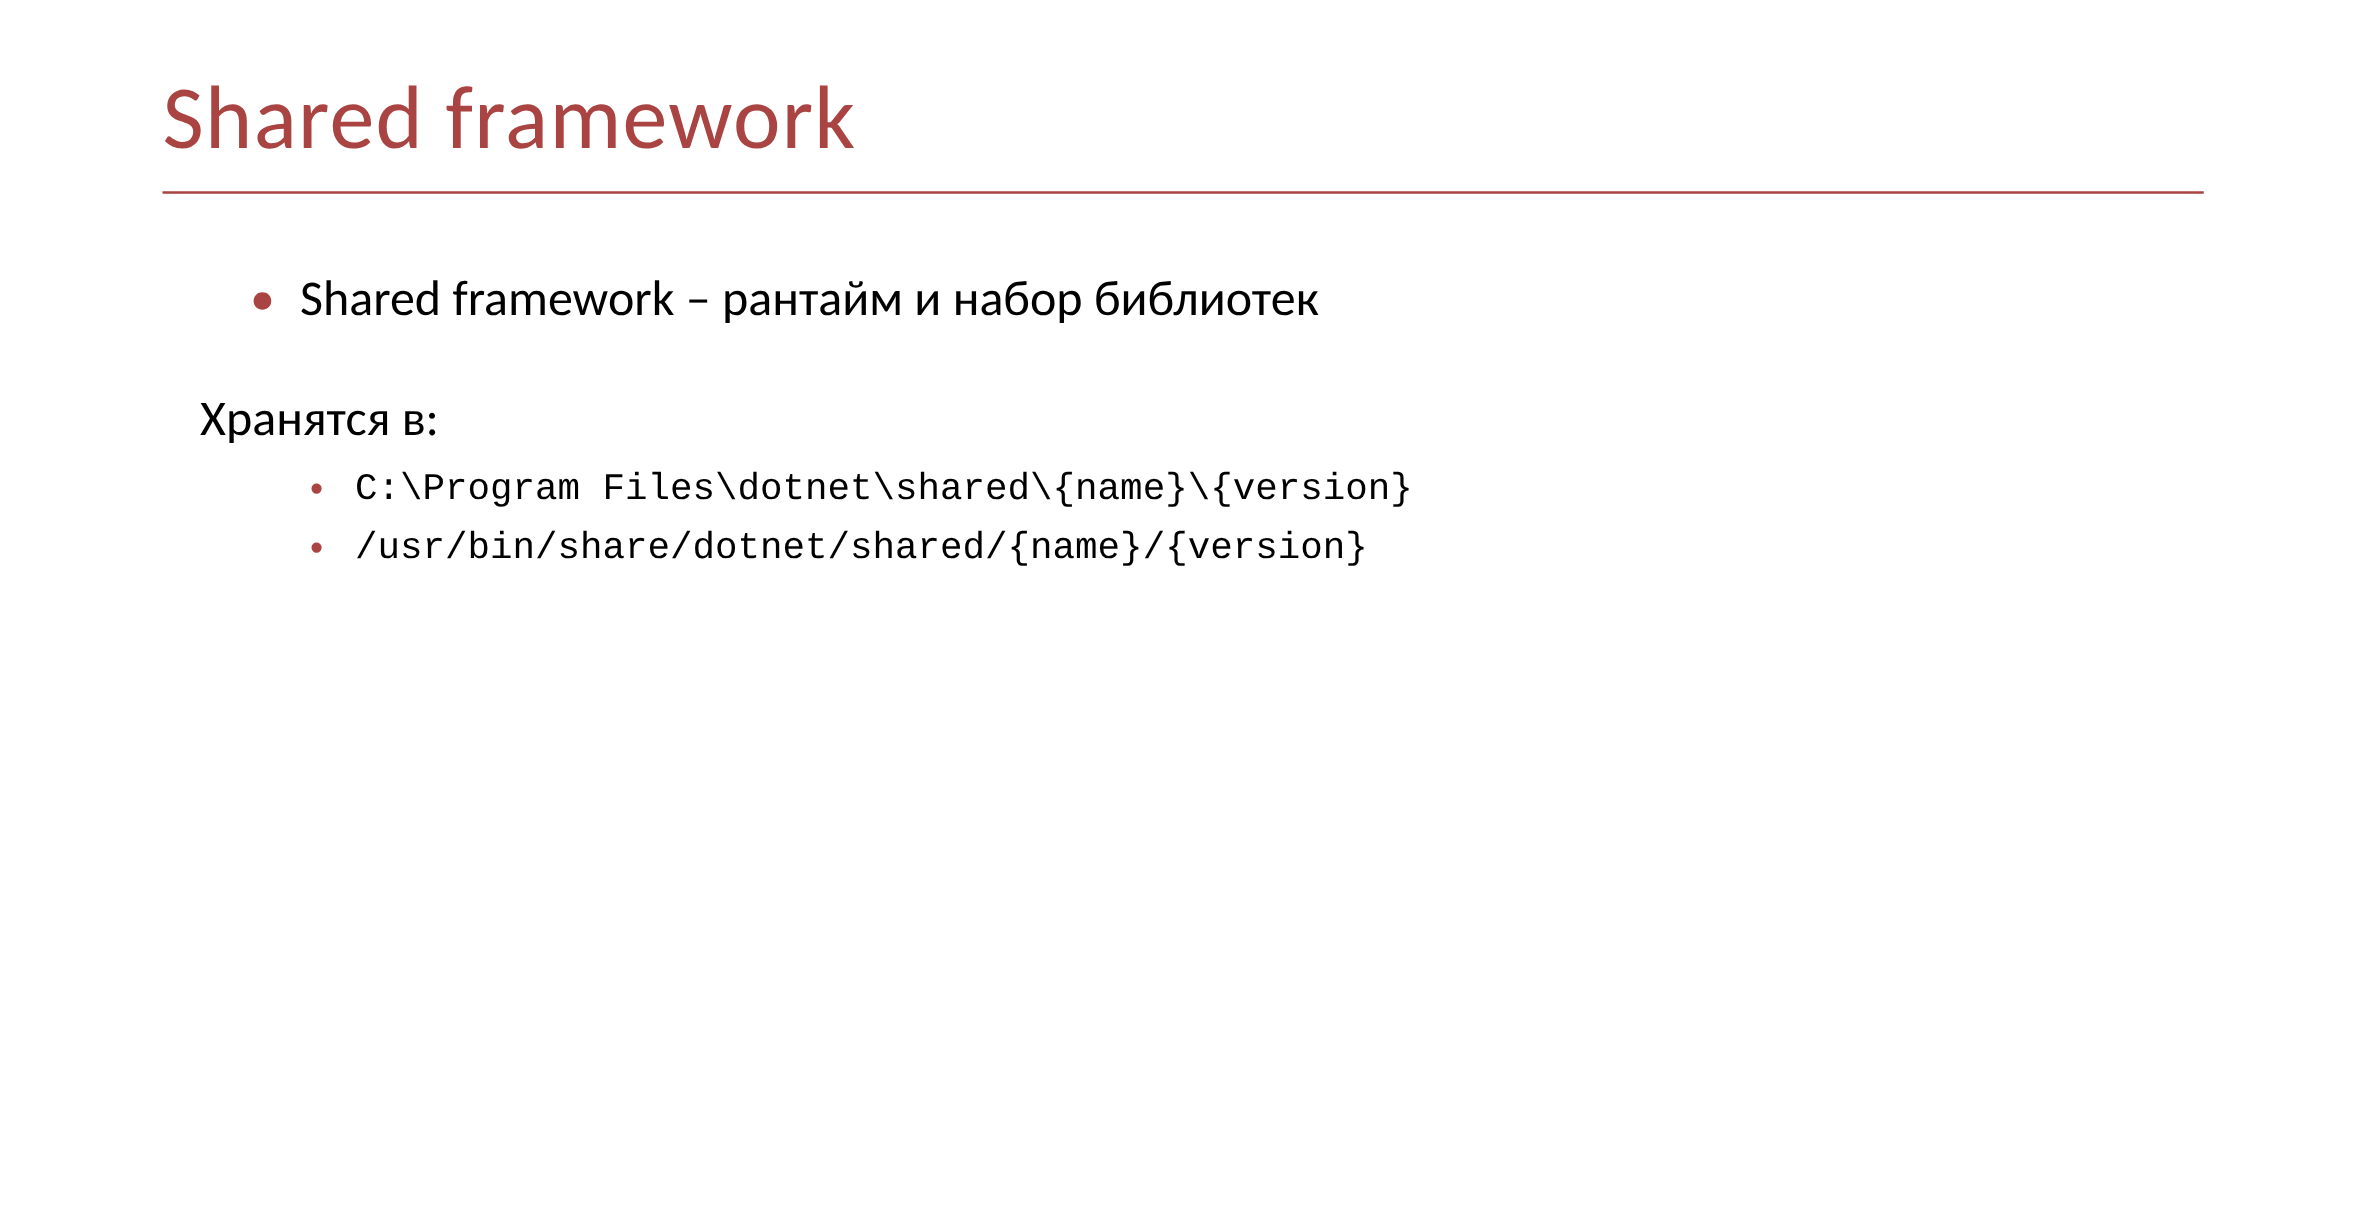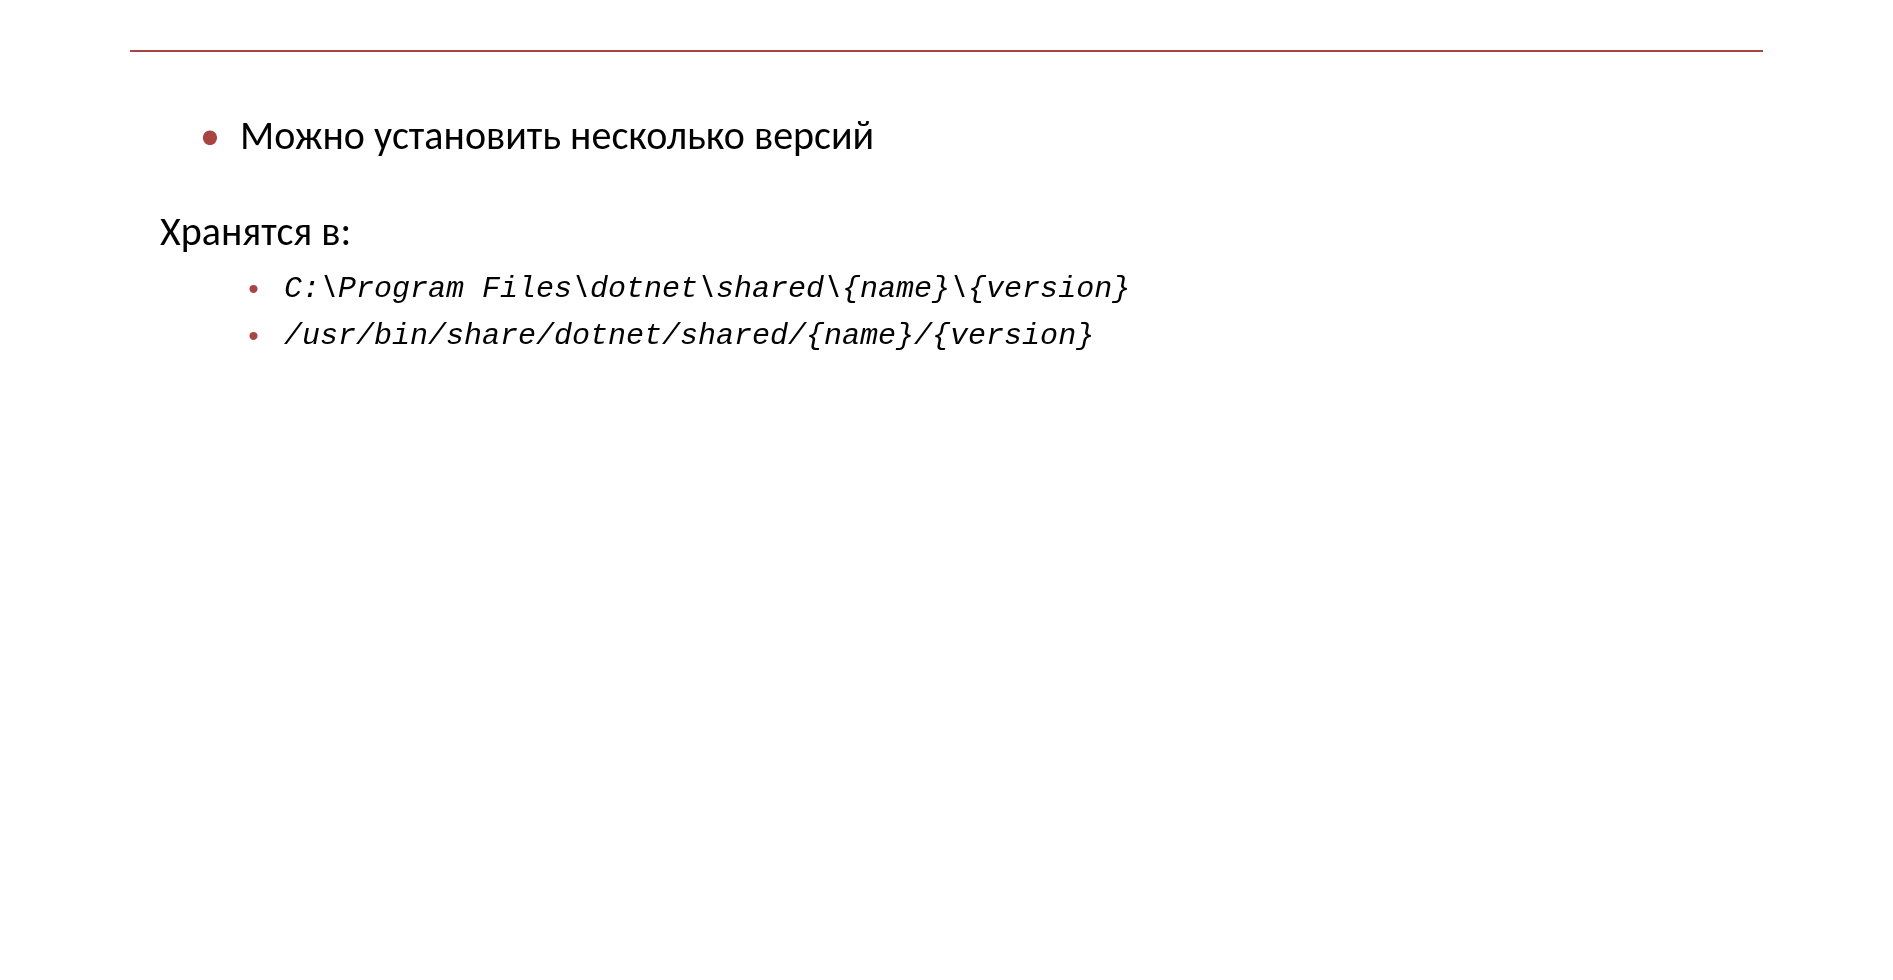--- a/index.html
+++ b/index.html
@@ -64,39 +64,39 @@
       list-style: none;
       padding-left: 88px;
     }
     .sub-bullet-item {
       position: relative;
       font-size: 30px;
       color: #000000;
       line-height: 1.55;
       font-family: 'Consolas', 'Courier New', monospace;
       padding-left: 36px;
-      font-style: italic;
     }
     .sub-bullet-item::before {
       content: "•";
       position: absolute;
       left: 0;
       color: #a94442;
       font-family: 'Segoe UI', Arial, sans-serif;
       font-size: 30px;
     }
   </style>
 </head>
 <body>
 
 <div class="slide">
+  <h1 class="title">Shared framework</h1>
   <hr class="title-divider">
   <div class="content">
     <ul class="bullet-list">
-      <li class="bullet-item">Можно установить несколько версий</li>
+      <li class="bullet-item">Shared framework – рантайм и набор библиотек</li>
     </ul>
     <div class="subheading">Хранятся в:</div>
     <ul class="sub-bullet-list">
       <li class="sub-bullet-item">C:\Program Files\dotnet\shared\{name}\{version}</li>
       <li class="sub-bullet-item">/usr/bin/share/dotnet/shared/{name}/{version}</li>
     </ul>
   </div>
 </div>
 
 </body></html>

